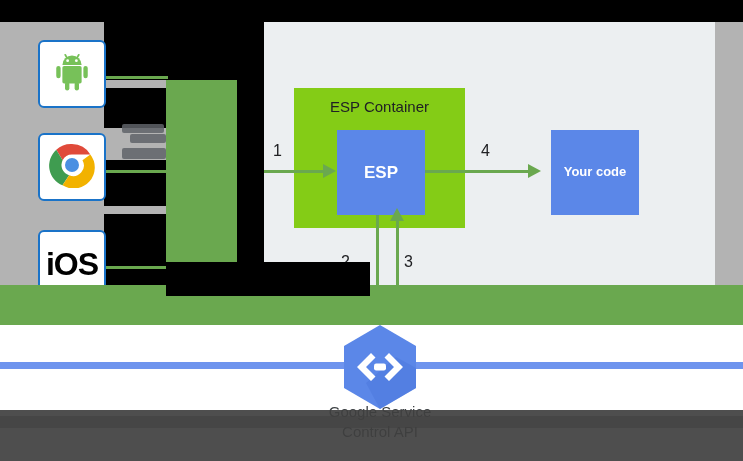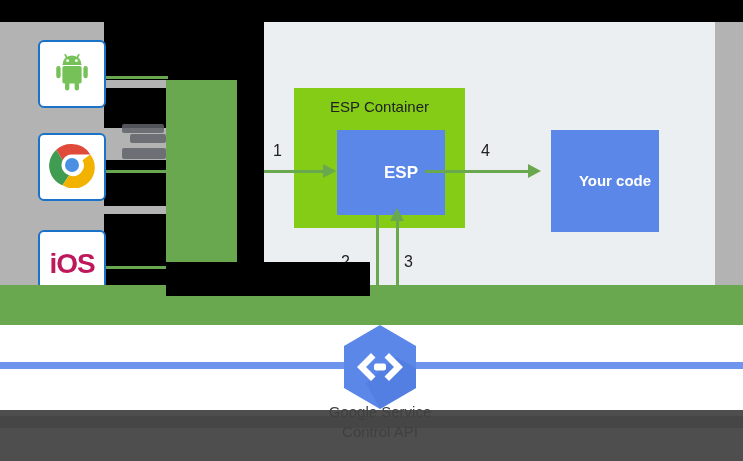--- a/index.html
+++ b/index.html
@@ -44,45 +44,44 @@
   
   .tile{
     position:absolute;width:68px;height:68px;background:#ffffff;
     border:2px solid #1a73c8;border-radius:6px;
     display:flex;align-items:center;justify-content:center;
     box-sizing:border-box;
   }
   .tile-android{left:38px;top:40px;}
   .tile-chrome{left:38px;top:133px;}
   .tile-ios{left:38px;top:230px;}
-  .tile-ios-label{font-size:28px;font-weight:bold;color:#be185d;letter-spacing:-1px;}
+  .tile-ios-label{font-size:32px;font-weight:bold;color:#000000;letter-spacing:-1px;}
 
   
   .tile-link{position:absolute;height:3px;background:#6aa84f;}
   .tl1{left:106px;top:76px;width:62px;}
   .tl2{left:106px;top:170px;width:62px;}
   .tl3{left:106px;top:266px;width:62px;}
 
   
   .container-box{position:absolute;background:#84cc16;}
   .c-esp{left:294px;top:88px;width:171px;height:140px;}
   .c-your{left:508px;top:88px;width:171px;height:140px;}
   .container-label{
     position:absolute;width:100%;text-align:center;top:10px;
     font-size:15px;color:#202124;
   }
 
   .blue-box{
     position:absolute;background:#5b87e8;color:#ffffff;font-weight:bold;
     display:flex;align-items:center;justify-content:center;text-align:center;
     line-height:1.15;
-    padding-left:20px;
   }
   .b-esp{left:337px;top:130px;width:88px;height:85px;font-size:17px;}
-  .b-your{left:551px;top:130px;width:88px;height:102px;font-size:15px;}
+  .b-your{left:551px;top:130px;width:88px;height:85px;font-size:13px;}
 
   
   .arrow-line{position:absolute;background:#6aa84f;}
   .h-line{height:3px;}
   .v-line{width:3px;}
   .arrow-head{position:absolute;width:0;height:0;}
   .head-right{border-top:7px solid transparent;border-bottom:7px solid transparent;border-left:13px solid #6aa84f;}
   .head-up{border-left:7px solid transparent;border-right:7px solid transparent;border-bottom:13px solid #6aa84f;}
 
   .a1-line{left:264px;top:170px;width:62px;}

